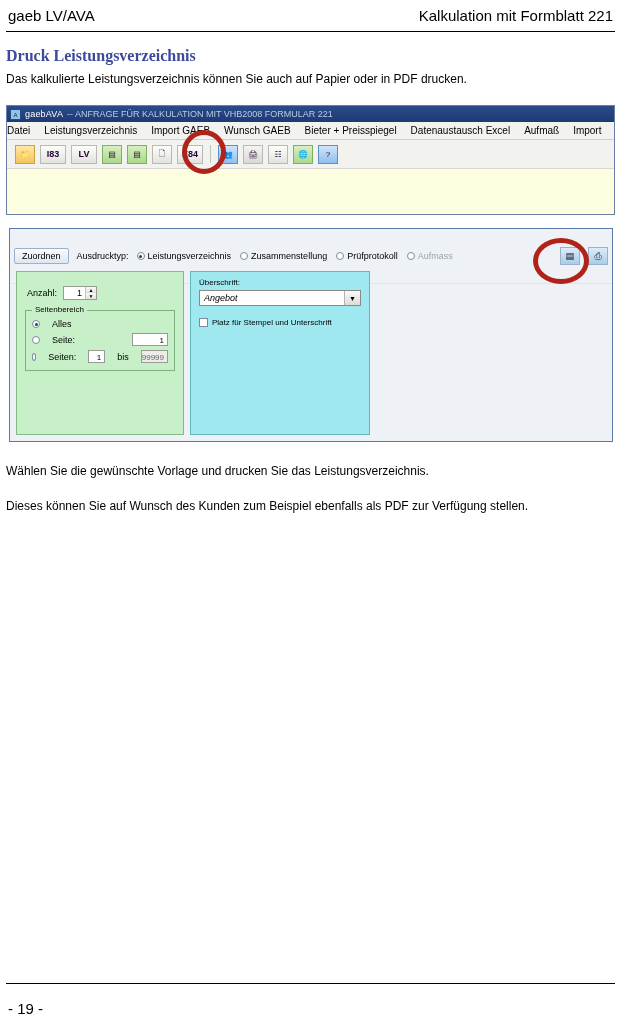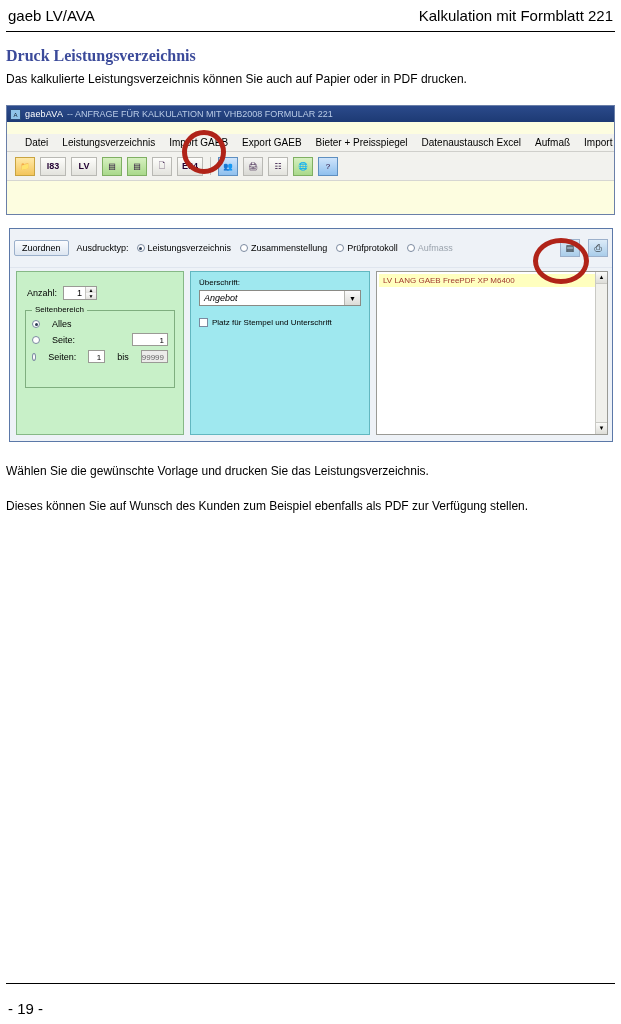--- a/index.html
+++ b/index.html
@@ -94,23 +94,22 @@
   .app-titlebar .tb-text1 { font-weight: normal; letter-spacing: .2px;}
   .app-titlebar .tb-text2 { color: #b9cbe6; margin-left: 4px; }
 
   .app-menubar {
     height: 17px;
     background: #f2f2ee;
     border-bottom: 1px solid #cfcfcb;
     display: flex;
     align-items: center;
     font-size: 10px;
-    padding-left: 18px;
+    padding-left: 0;
     gap: 14px;
-    margin-top: 12px;
   }
   .app-menubar span { white-space: nowrap; }
 
   .app-toolbar {
     height: 28px;
     background: #f2f2ee;
     display: flex;
     align-items: center;
     padding-left: 8px;
     gap: 5px;
@@ -188,21 +187,21 @@
     line-height: 13px;
     margin-right: 2px;
     box-sizing: border-box;
   }
 
   .dlg-optionbar {
     height: 22px;
     background: #eef2f7;
     display: flex;
     align-items: center;
-    padding: 8px 4px;
+    padding: 16px 4px;
     gap: 8px;
     font-size: 9px;
     border-bottom: 1px solid #dfe5ee;
   }
   .btn-zuordnen {
     border: 1px solid #9bb0cb;
     background: linear-gradient(to bottom,#fbfcfe,#dde6f1);
     font-size: 9px;
     padding: 2px 7px;
     border-radius: 2px;
@@ -251,21 +250,21 @@
     border:1px solid #9a9a95; background:#fff; height:14px; width:34px;
     box-sizing:border-box;
   }
   .spin .val { flex:1; text-align:right; padding-right:3px; font-size:9px;}
   .spin .arrows { width:10px; height:100%; display:flex; flex-direction:column; border-left:1px solid #c5c5c0;}
   .spin .arrows div { flex:1; background:linear-gradient(to bottom,#fafafa,#e2e2dd); font-size:5px; text-align:center; line-height:6px;}
 
   .fieldset {
     border: 1px solid #7fae7f;
     margin: 4px 2px;
-    padding: 4px 6px 20px 6px;
+    padding: 4px 6px 3px 6px;
     position: relative;
     background: #c8f0c8;
   }
   .fieldset > .legend {
     position: absolute; top: -6px; left: 6px;
     background: #c8f0c8; padding: 0 3px; font-size: 8px;
   }
   .fs-row { display:flex; align-items:center; gap:12px; margin: 4px 0; font-size:9px;}
   .tinput {
     border: 1px solid #9a9a95; background:#fff; height: 13px;
@@ -365,21 +364,21 @@
   <div class="app-titlebar">
     <div class="tb-icon">A</div>
     <span class="tb-text1">gaebAVA</span>
     <span class="tb-text2">-- ANFRAGE FÜR KALKULATION   MIT VHB2008 FORMULAR 221</span>
   </div>
 
   <div class="app-menubar">
     <span>Datei</span>
     <span>Leistungsverzeichnis</span>
     <span>Import GAEB</span>
-    <span>Export GAEB</span>
+    <span>Wunsch GAEB</span>
     <span>Bieter + Preisspiegel</span>
     <span>Datenaustausch Excel</span>
     <span>Aufmaß</span>
     <span>Import</span>
     <span>Info</span>
   </div>
 
   <div class="app-toolbar">
     <div class="tb-btn folder">
       <span>📁</span>
@@ -488,27 +487,20 @@
       <div class="combo">
         <span class="val">Angebot</span>
         <span class="arrow">▼</span>
       </div>
       <div class="chk-row">
         <span class="chkbox"></span>
         <span>Platz für Stempel und Unterschrift</span>
       </div>
     </div>
 
-    <div class="panel-list">
-      <div class="list-item-sel">LV LANG GAEB FreePDF XP M6400</div>
-      <div class="vscroll">
-        <div class="arw">▲</div>
-        <div class="arw bot">▼</div>
-      </div>
-    </div>
 
   </div>
 </div>
 
 <div class="circle-ann" id="ann2"></div>
 
 <div class="p1">Wählen Sie die gewünschte Vorlage und drucken Sie das Leistungsverzeichnis.</div>
 <div class="p2">Dieses können Sie auf Wunsch des Kunden zum Beispiel ebenfalls als PDF zur Verfügung stellen.</div>
 
 <div class="footer-rule"></div>

